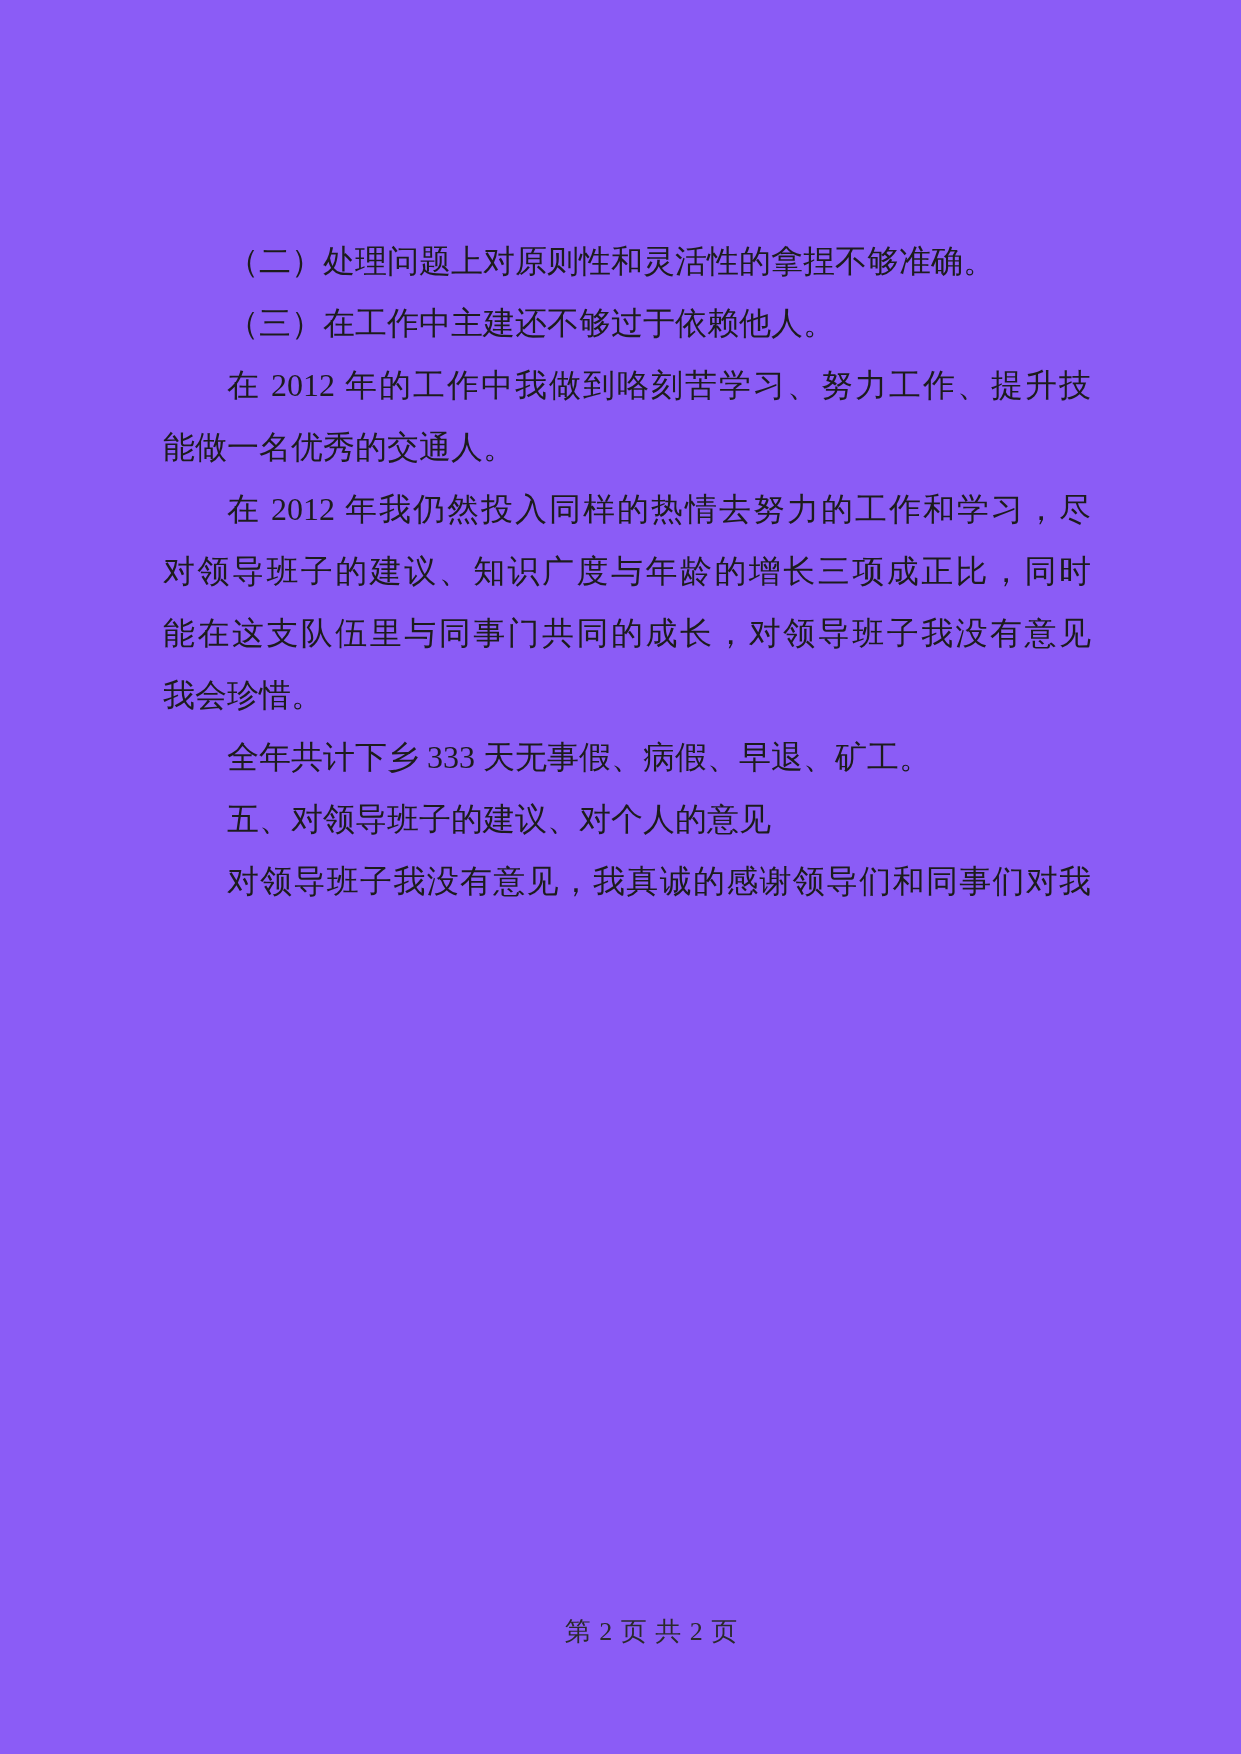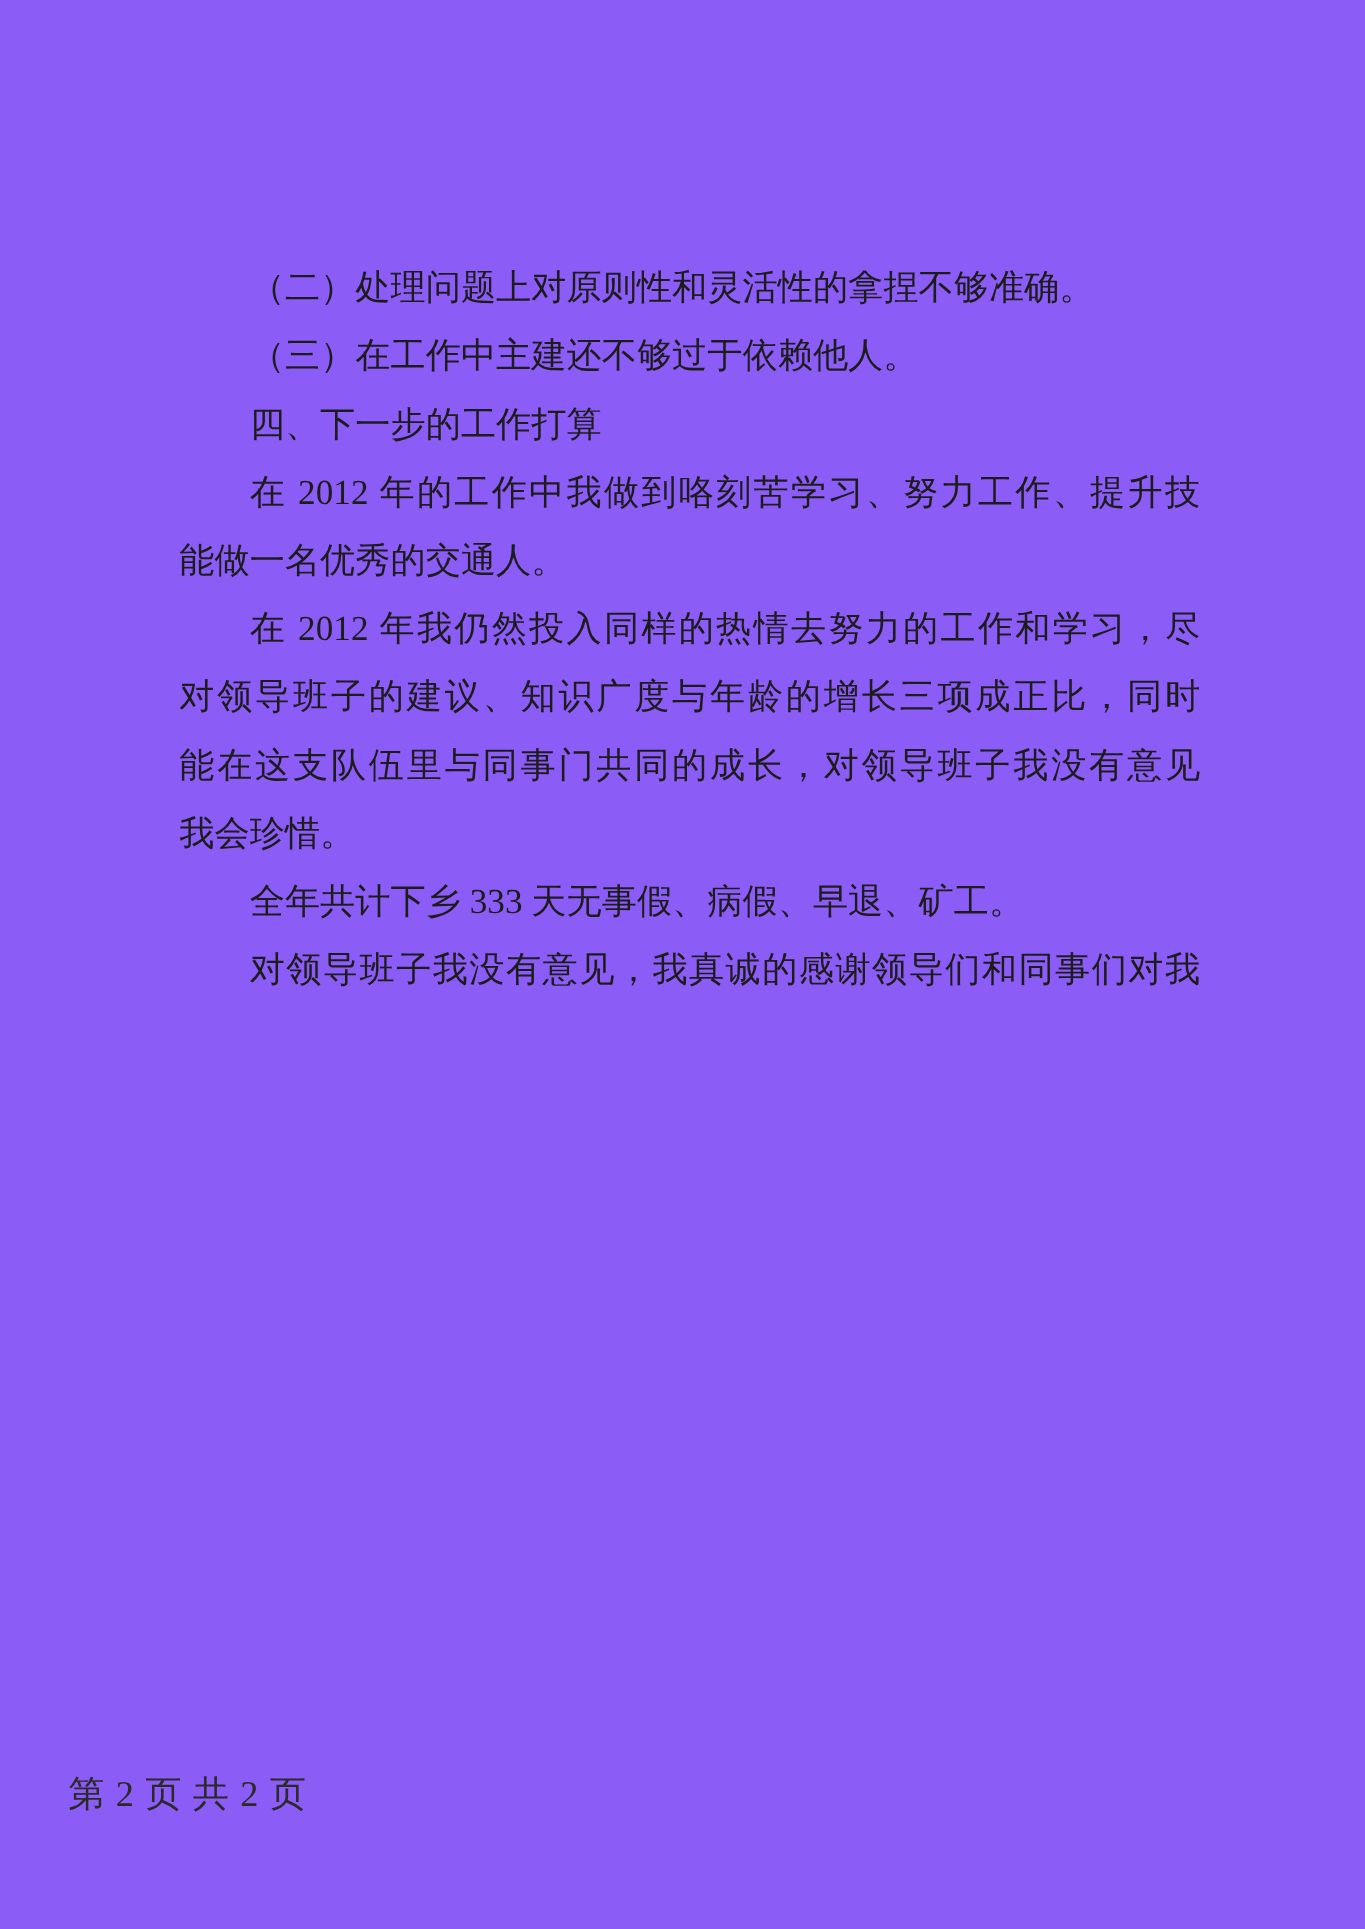--- a/index.html
+++ b/index.html
@@ -40,51 +40,52 @@
   .line.fill {
     text-align: justify;
     text-align-last: justify;
     text-justify: inter-character;
   }
   .footer {
     position: absolute;
     left: 62px;
     right: 0;
     top: 1612px;
-    font-size: 33px;
+    text-align: center;
+    font-size: 26px;
     line-height: 40px;
     color: #2a2a2a;
     letter-spacing: 1px;
   }
 </style>
 </head>
 <body>
 
 <div class="page">
   <div class="doc-body">
       <div class="para">
         <div class="line first">（二）处理问题上对原则性和灵活性的拿捏不够准确。</div>
       </div>
       <div class="para">
         <div class="line first">（三）在工作中主建还不够过于依赖他人。</div>
       </div>
       <div class="para">
-        <div class="line first">四、下一步的工作打算</div>
-      </div>
-      <div class="para">
         <div class="line first fill">在 2012 年的工作中我做到咯刻苦学习、努力工作、提升技</div>
         <div class="line">能做一名优秀的交通人。</div>
       </div>
       <div class="para">
         <div class="line first fill">在 2012 年我仍然投入同样的热情去努力的工作和学习，尽</div>
         <div class="line fill">对领导班子的建议、知识广度与年龄的增长三项成正比，同时</div>
         <div class="line fill">能在这支队伍里与同事门共同的成长，对领导班子我没有意见</div>
         <div class="line">我会珍惜。</div>
       </div>
       <div class="para">
         <div class="line first">全年共计下乡 333 天无事假、病假、早退、矿工。</div>
       </div>
       <div class="para">
+        <div class="line first">五、对领导班子的建议、对个人的意见</div>
+      </div>
+      <div class="para">
         <div class="line first fill">对领导班子我没有意见，我真诚的感谢领导们和同事们对我</div>
       </div>
     </div>
   <div class="footer">第 2 页 共 2 页</div>
 </div>
 
 </body></html>

